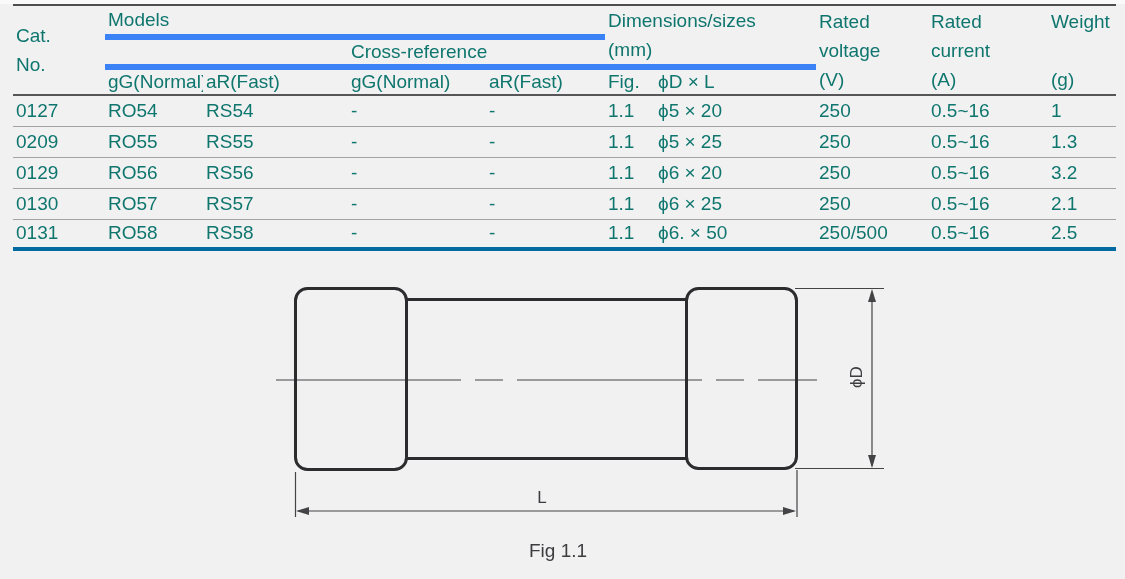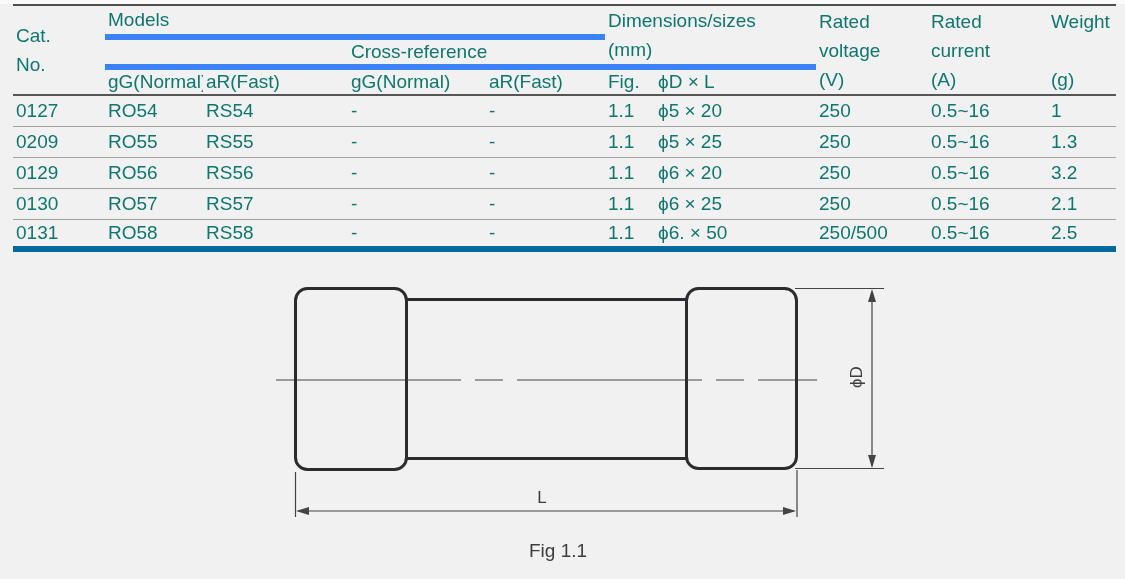--- a/index.html
+++ b/index.html
@@ -23,21 +23,21 @@
   }
   thead tr.r1 > * { border-top:2px solid #4e4e50; }
   .bb-thin  { border-bottom:6px solid #3b82f6; }
   .bb-thick { border-bottom:2px solid #565659; }
   tr.r1 { height:31px; }
   tr.r2 { height:29px;margin-top:36px; }
   tr.r3 { height:28px; }
   tbody tr { height:31px; }
   tbody tr:last-child { height:30px; }
   tbody td { border-bottom:1px solid #a3a3a3; }
-  tbody tr:last-child td { border-bottom:6px solid #0369a1; }
+  tbody tr:last-child td { border-bottom:4px solid #0369a1; }
   .vtop { vertical-align:top; }
   .hline { height:29px; line-height:29px; }
 
   
   svg.fig { position:absolute; left:0; top:0; width:1125px; height:579px; }
   .dline  { stroke:#444447; stroke-width:1.2; fill:none; }
   .thick  { stroke:#2c2c2e; stroke-width:3;   fill:none; }
   .arrow  { fill:#444447; stroke:none; }
   text.dim { font-family:"Liberation Sans", sans-serif; font-size:17px; fill:#3d3d40; }
   text.cap { font-family:"Liberation Sans", sans-serif; font-size:19px; fill:#3d3d40; }

